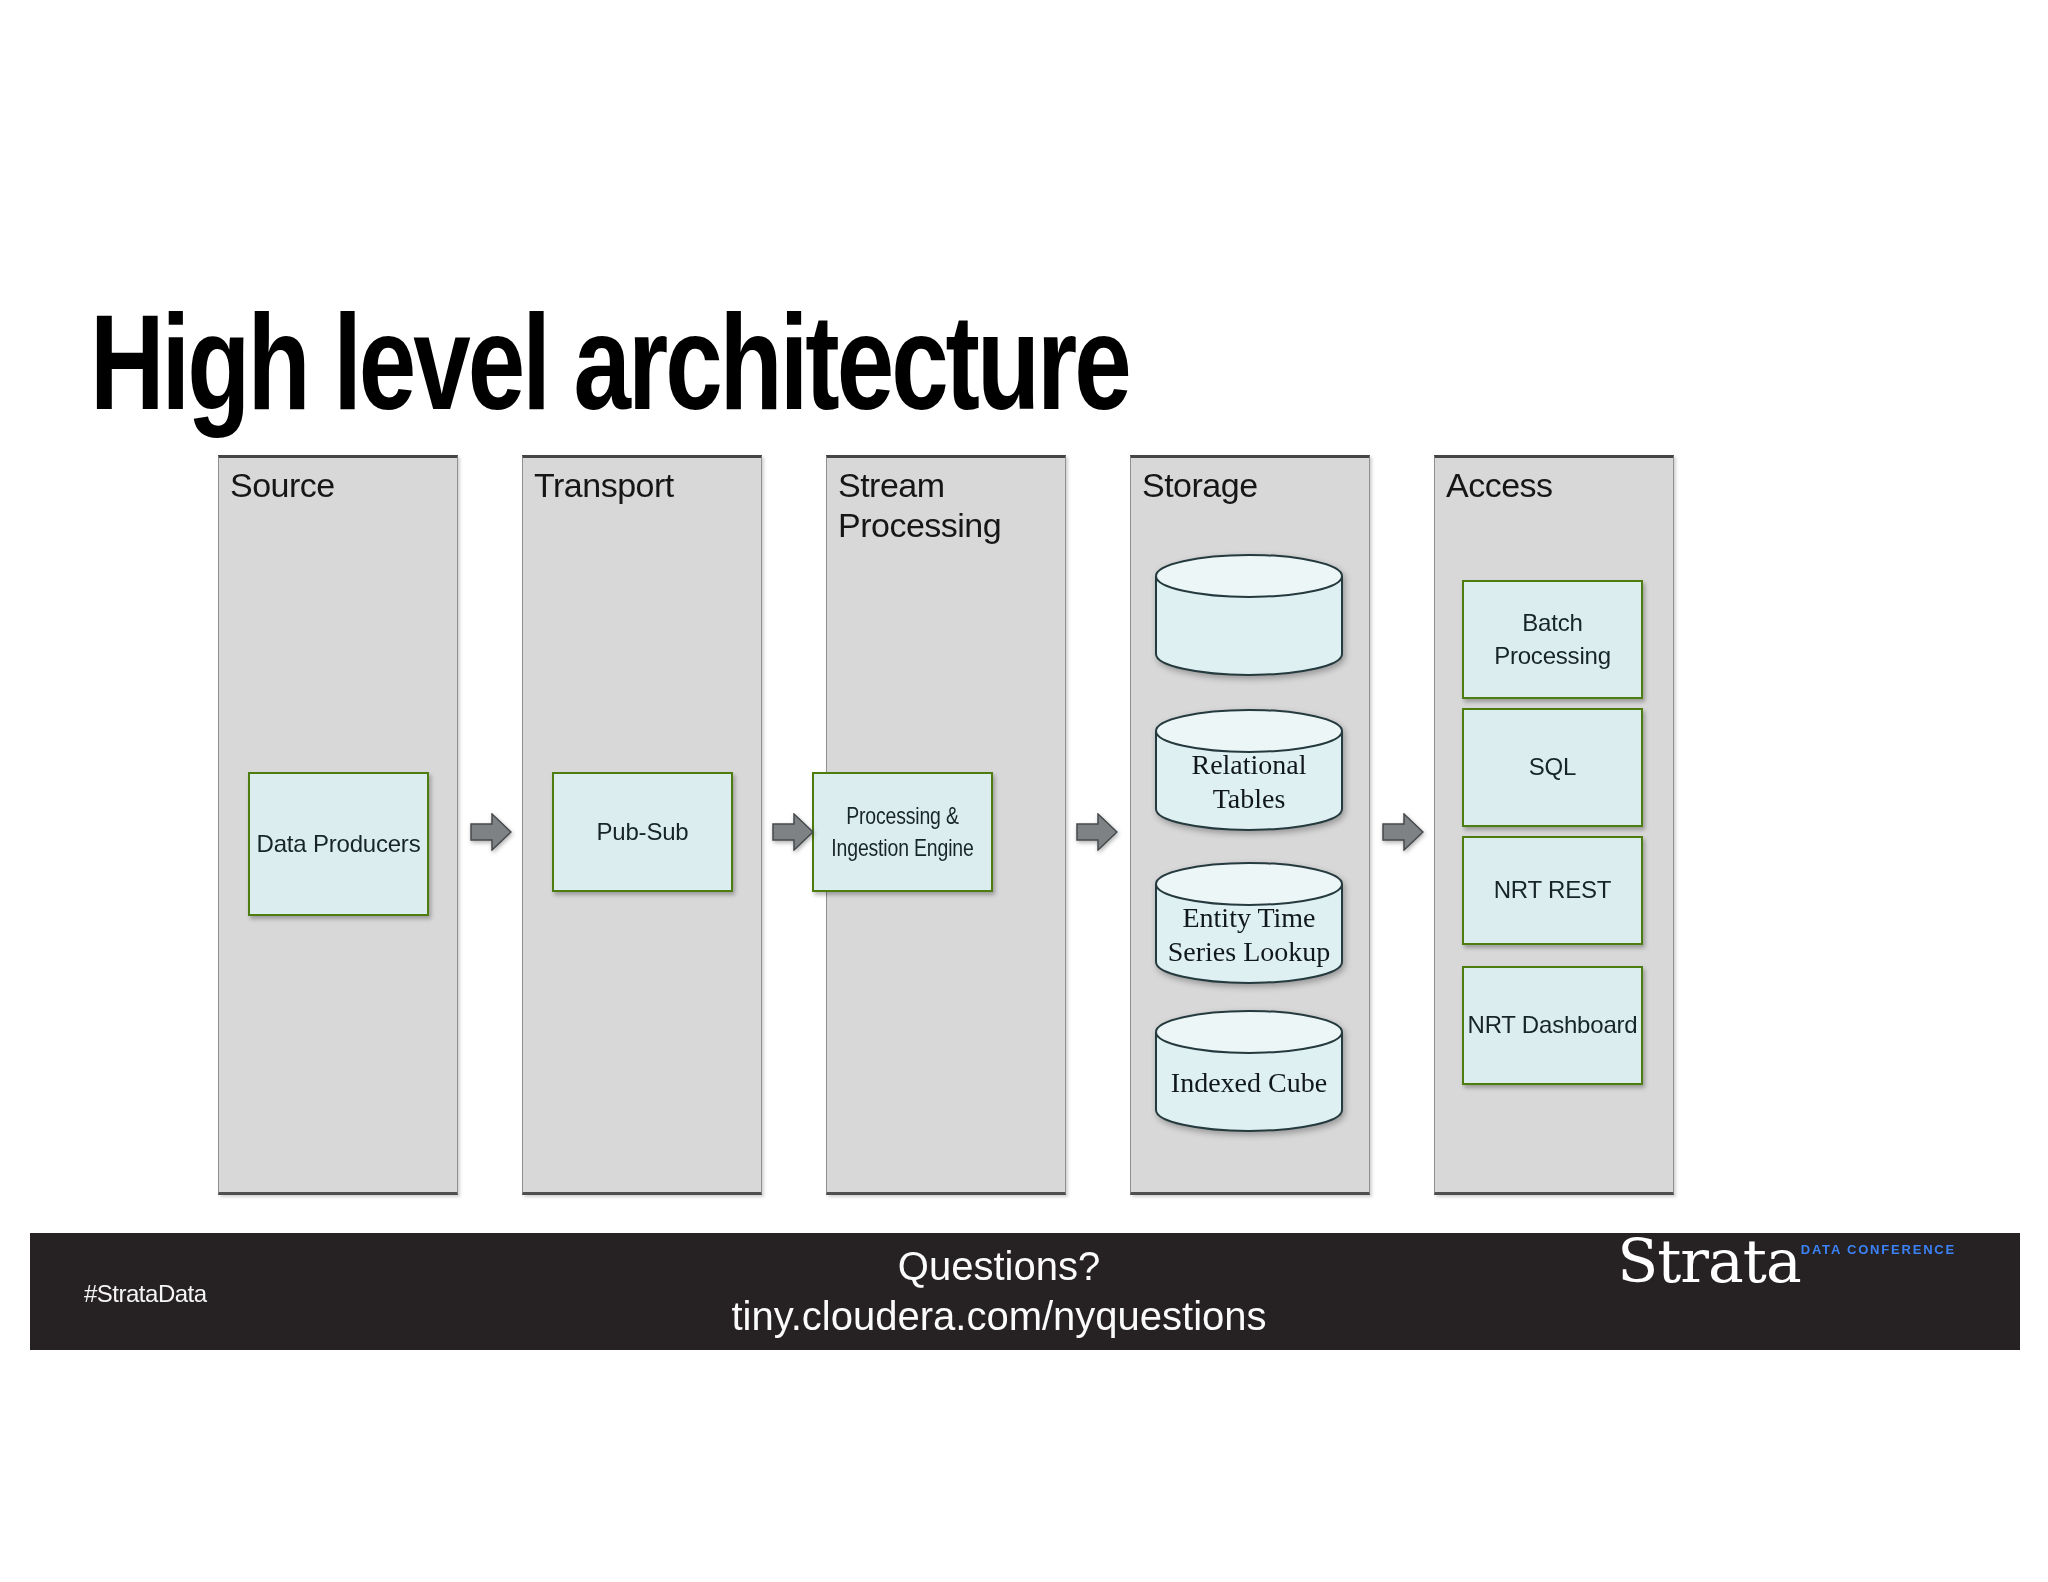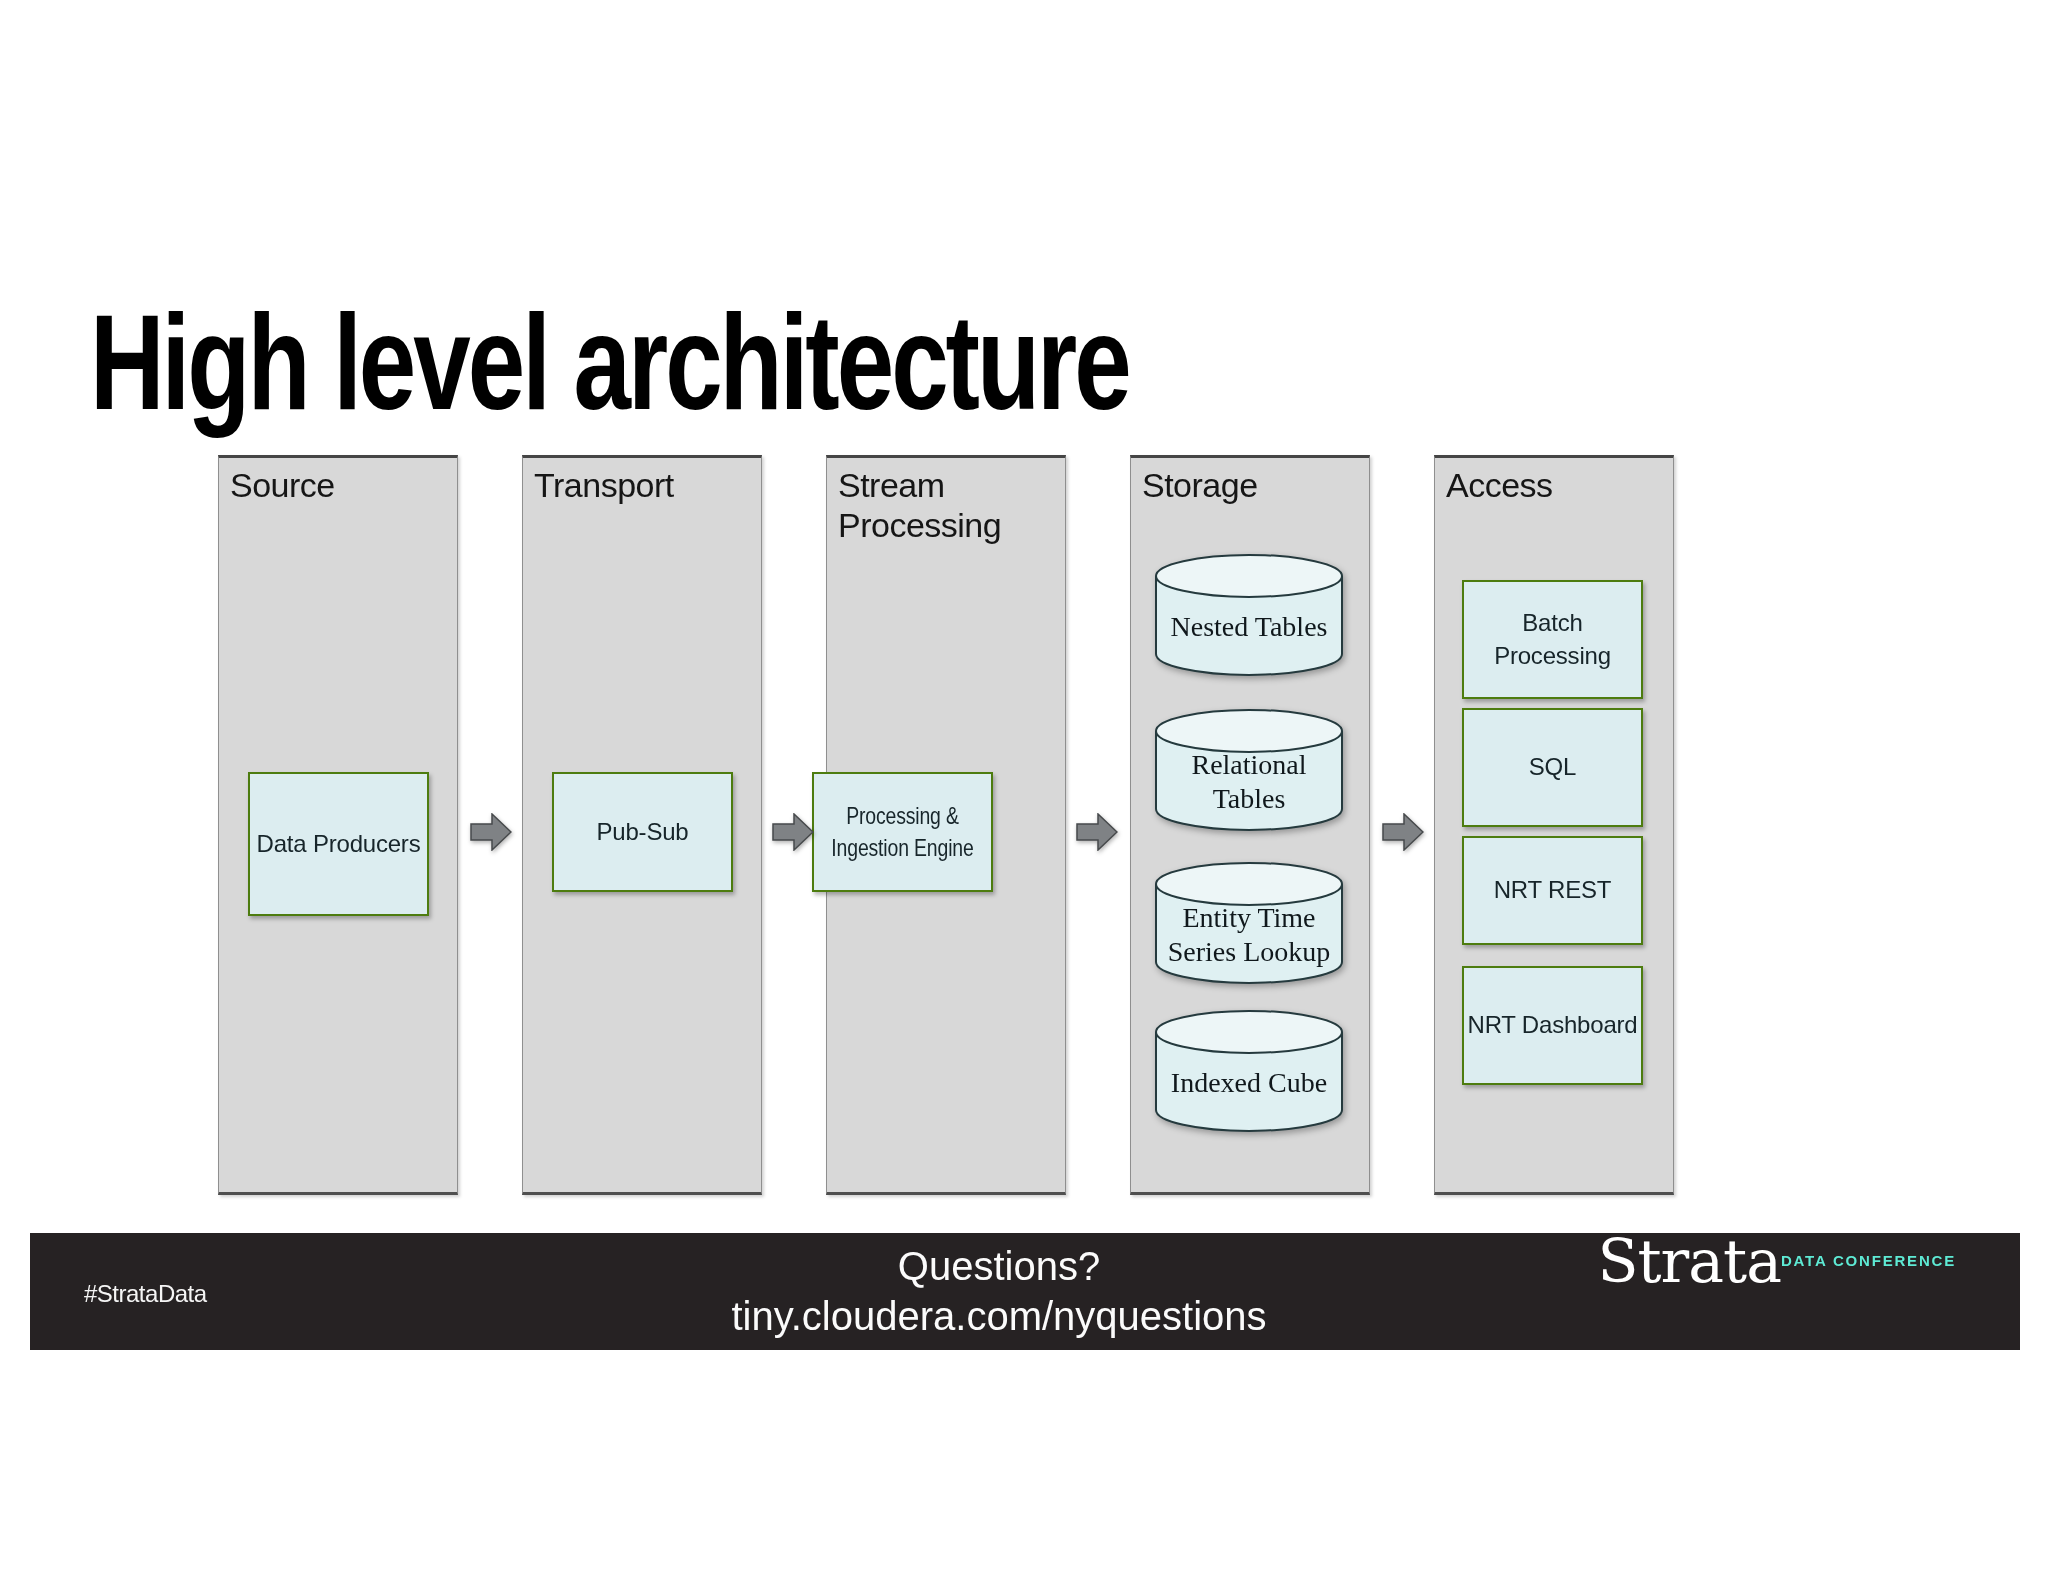--- a/index.html
+++ b/index.html
@@ -70,21 +70,21 @@
   .questions .q1,.questions .q2{font-size:40px;color:#fbfbfb;white-space:nowrap;}
   .strata-logo{
     position:absolute;right:64px;top:0;height:105px;
     display:flex;flex-direction:row;align-items:flex-start;justify-content:center;
   }
   .strata-logo .wordmark{
     font-family:"DejaVu Serif",serif;font-size:60px;line-height:0.95;color:#ffffff;
     letter-spacing:-1px;
   }
   .strata-logo .subtitle{
-    font-size:15px;font-weight:bold;letter-spacing:1.8px;color:#5eead4;margin-top:19px;
+    font-size:13px;font-weight:bold;letter-spacing:1.8px;color:#3b82f6;margin-top:9px;
   }
 </style>
 </head>
 <body>
 
 <div class="canvas">
 
   <div class="slide-title">High level architecture</div>
 
   <div class="column" style="left:218px">
@@ -132,21 +132,20 @@
     <svg width="42" height="38" viewBox="0 0 42 38">
         <polygon points="1,11 22,11 22,1 41,19 22,37 22,27 1,27" fill="#7f8285" stroke="#474a4c" stroke-width="1.5"></polygon>
       </svg>
   </span>
 
   <div class="cylinder" style="top:553px">
     <svg width="190" height="124" viewBox="0 0 190 124">
       <path d="M2,23 L2,101 A93,21 0 0 0 188,101 L188,23" fill="#dff0f2" stroke="#253a3e" stroke-width="2"></path>
       <ellipse cx="95" cy="23" rx="93" ry="21" fill="#edf6f7" stroke="#253a3e" stroke-width="2"></ellipse>
     </svg>
-    <div class="cyl-label">Nested Tables</div>
   </div>
   <div class="cylinder" style="top:708px">
     <svg width="190" height="124" viewBox="0 0 190 124">
       <path d="M2,23 L2,101 A93,21 0 0 0 188,101 L188,23" fill="#dff0f2" stroke="#253a3e" stroke-width="2"></path>
       <ellipse cx="95" cy="23" rx="93" ry="21" fill="#edf6f7" stroke="#253a3e" stroke-width="2"></ellipse>
     </svg>
     <div class="cyl-label">Relational Tables</div>
   </div>
   <div class="cylinder" style="top:1009px">
     <svg width="190" height="124" viewBox="0 0 190 124">

